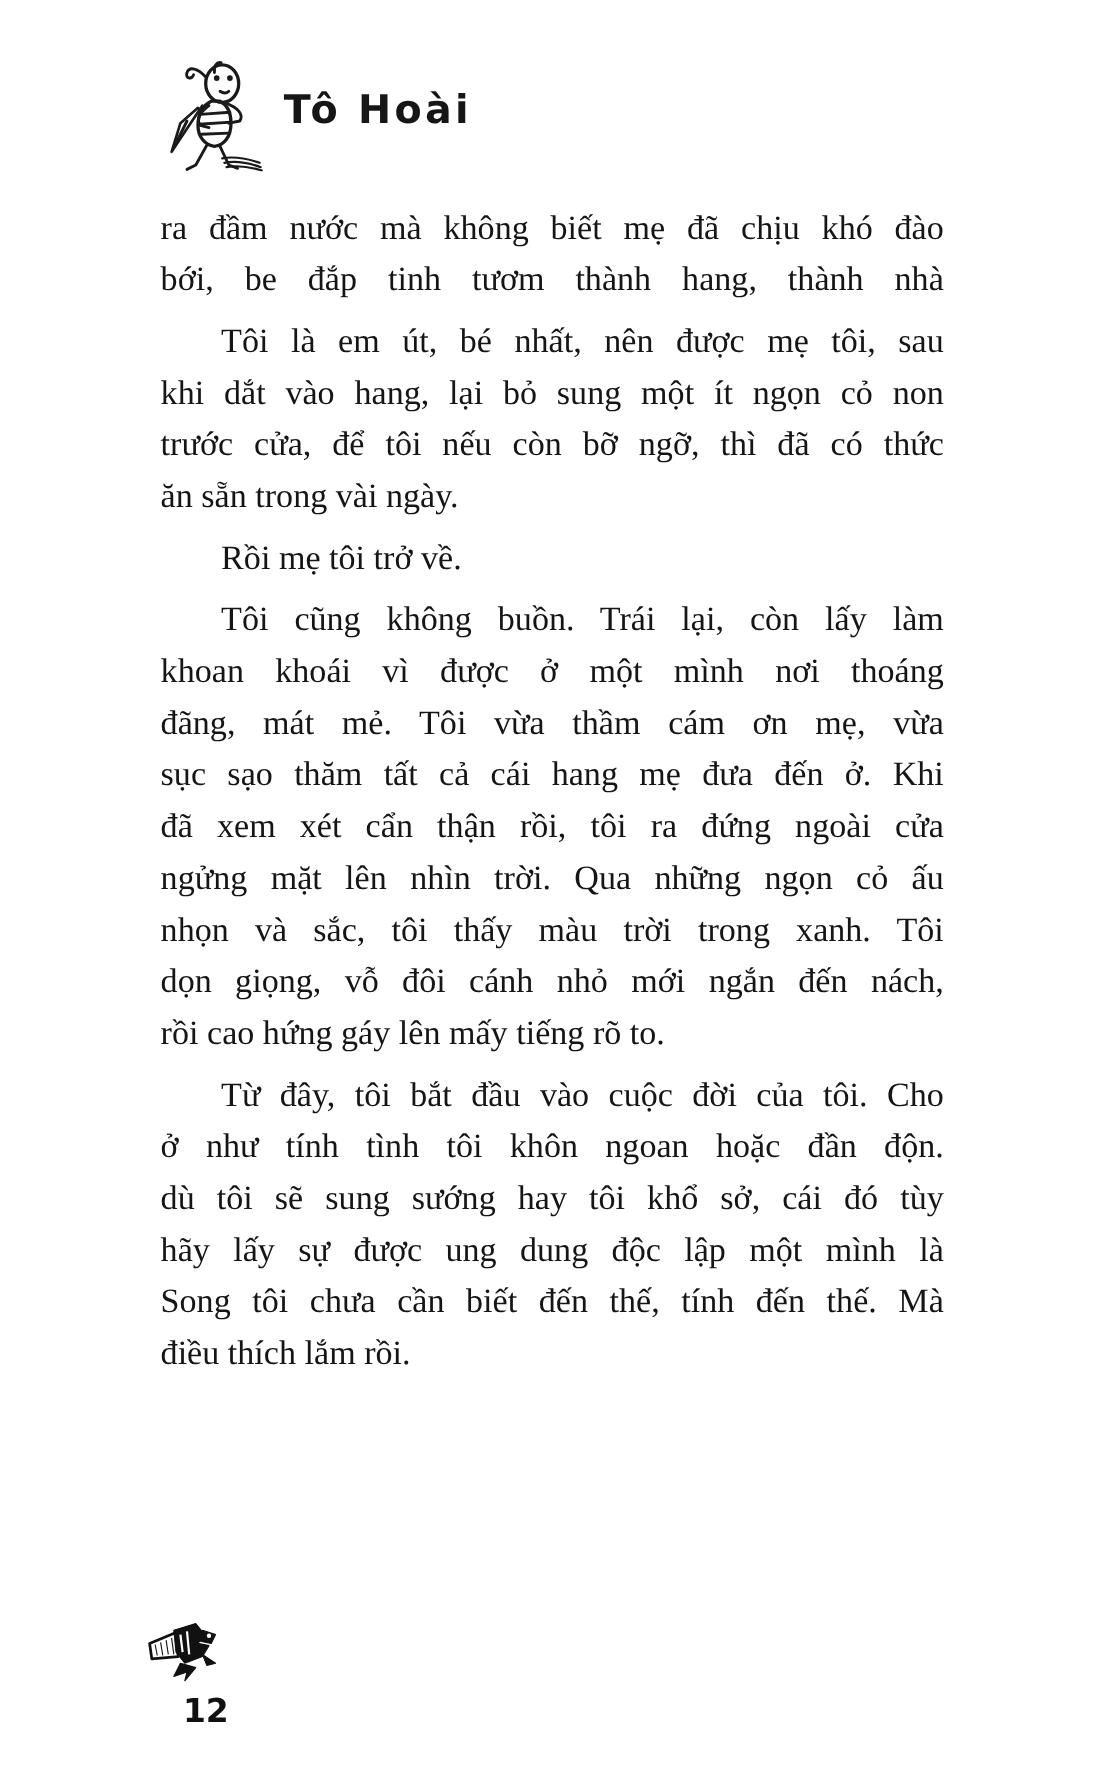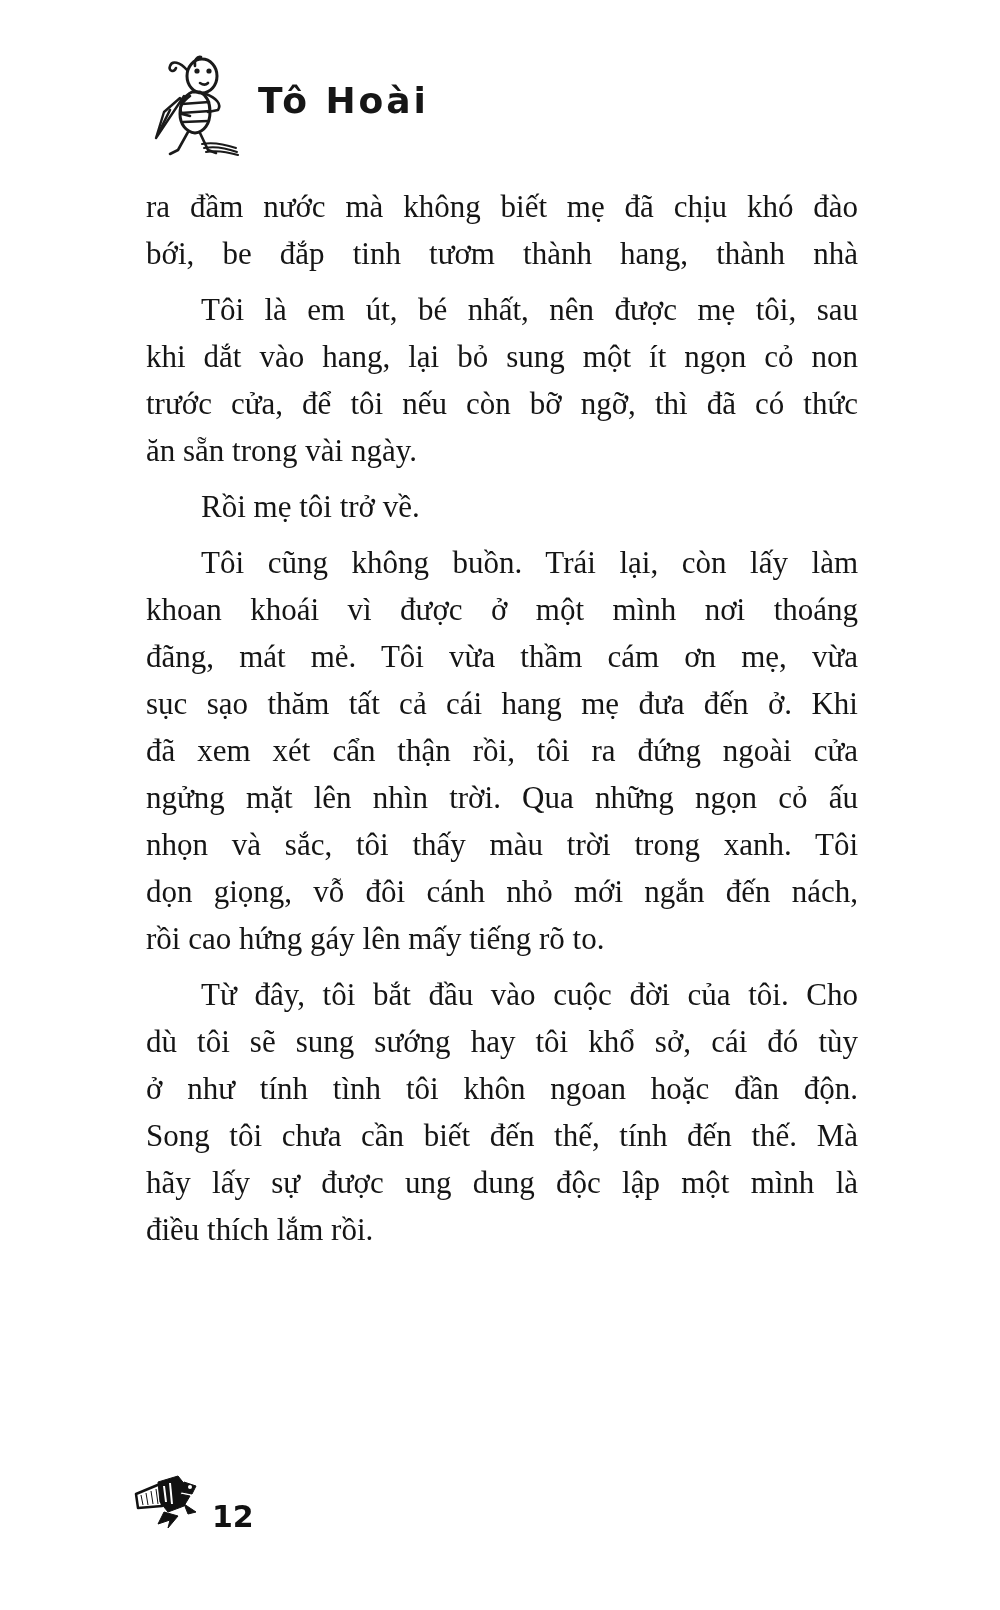--- a/index.html
+++ b/index.html
@@ -64,20 +64,21 @@
   .line.first-indent { text-indent: 55px; }
 
   
   .footer {
     position: absolute;
     left: 134px;
     top: 1472px;
     display: flex;
     align-items: flex-end;
     gap: 4px;
+    flex-direction: column;
   }
   .footer-mark { width: 74px; height: 58px; }
   .page-number {
     font-family: "DejaVu Sans", "Liberation Sans", sans-serif;
     font-weight: 700;
     font-size: 30px;
     color: #111;
     transform: translateY(4px);
   }
 </style>
@@ -138,24 +139,24 @@
         <div class="line">đãng, mát mẻ. Tôi vừa thầm cám ơn mẹ, vừa</div>
         <div class="line">sục sạo thăm tất cả cái hang mẹ đưa đến ở. Khi</div>
         <div class="line">đã xem xét cẩn thận rồi, tôi ra đứng ngoài cửa</div>
         <div class="line">ngửng mặt lên nhìn trời. Qua những ngọn cỏ ấu</div>
         <div class="line">nhọn và sắc, tôi thấy màu trời trong xanh. Tôi</div>
         <div class="line">dọn giọng, vỗ đôi cánh nhỏ mới ngắn đến nách,</div>
         <div class="line last">rồi cao hứng gáy lên mấy tiếng rõ to.</div>
       </div>
       <div class="para">
         <div class="line first-indent">Từ đây, tôi bắt đầu vào cuộc đời của tôi. Cho</div>
+        <div class="line">ở như tính tình tôi khôn ngoan hoặc đần độn.</div>
         <div class="line">dù tôi sẽ sung sướng hay tôi khổ sở, cái đó tùy</div>
-        <div class="line">ở như tính tình tôi khôn ngoan hoặc đần độn.</div>
+        <div class="line">hãy lấy sự được ung dung độc lập một mình là</div>
         <div class="line">Song tôi chưa cần biết đến thế, tính đến thế. Mà</div>
-        <div class="line">hãy lấy sự được ung dung độc lập một mình là</div>
         <div class="line last">điều thích lắm rồi.</div>
       </div>
     </div>
 
   <div class="footer">
     <svg class="footer-mark" viewBox="0 0 74 58" fill="#111" stroke="#111" stroke-linejoin="round">
 
       <path d="M2 22 L 26 12 L 28 34 L 4 36 Z" fill="none" stroke-width="2.5"></path>
       <path d="M7 23 L 9 33"></path>
         <path d="M12 21 L 14 33"></path>

